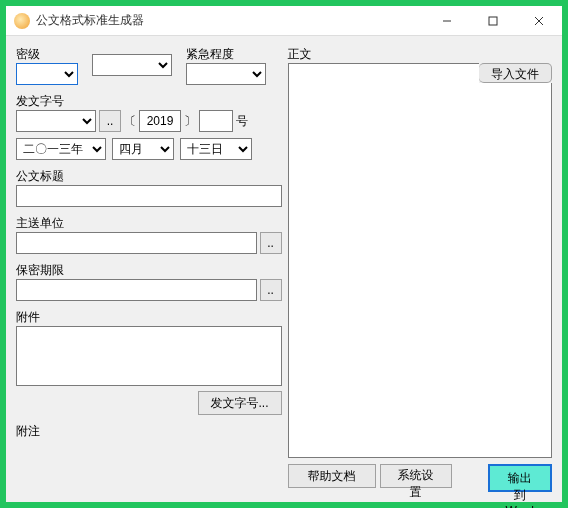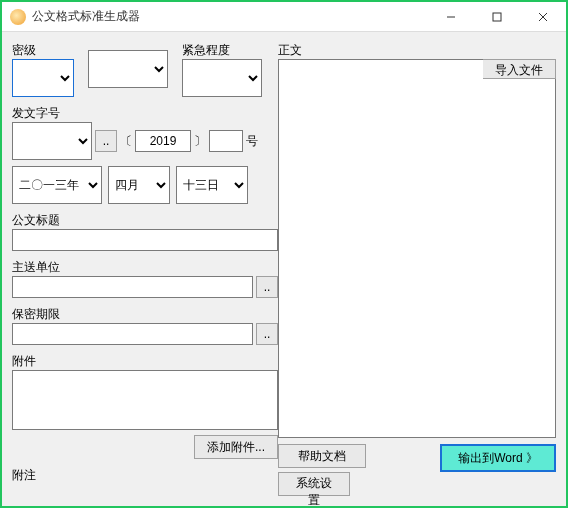--- a/index.html
+++ b/index.html
@@ -7,21 +7,21 @@
     font-family: "Microsoft YaHei", "SimSun", sans-serif;
     font-size: 12px;
     background: #fff;
     width: 568px;
     height: 508px;
     overflow: hidden;
   }
   .window {
     width: 568px;
     height: 508px;
-    border: 2px solid #22c55e;
+    border: 6px solid #22c55e;
     display: flex;
     flex-direction: column;
     background: #f0f0f0;
   }
   .titlebar {
     height: 30px;
     background: #fff;
     display: flex;
     align-items: center;
     border-bottom: 1px solid #ddd;
@@ -43,21 +43,21 @@
     align-items: center;
     justify-content: center;
     color: #333;
     font-size: 12px;
   }
 
   .client {
     flex: 1;
     display: flex;
     padding: 8px 10px 10px 10px;
-    gap: 0;
+    gap: 6px;
   }
   .left {
     width: 266px;
     display: flex;
     flex-direction: column;
     gap: 6px;
   }
   .right {
     flex: 1;
     display: flex;
@@ -68,21 +68,21 @@
   .row { display: flex; align-items: center; gap: 4px; }
   .row .col { display: flex; flex-direction: column; }
 
   .combo, .textinput, .textarea, .btn, .smallbtn, .exportbtn {
     border: 1px solid #7a7a7a;
     background: #fff;
     font-family: inherit;
     font-size: 12px;
   }
   .combo {
-    height: 38px;
+    height: 22px;
     padding: 0 2px;
   }
   .combo.blue {
     border: 1px solid #1a6fd6;
     outline: 1px solid #1a6fd6;
     outline-offset: -1px;
   }
   .textinput {
     height: 22px;
     padding: 0 3px;
@@ -141,21 +141,21 @@
   }
 
   .bottom-row {
     display: flex;
     align-items: flex-start;
     padding-top: 6px;
     gap: 18px;
   }
   .bottom-row .mid {
     display: flex;
-    flex-direction: column;
+    flex-direction: row;
     gap: 4px;
   }
 
   .attach-add-row {
     display: flex;
     justify-content: flex-end;
     margin-top: 2px;
   }
 
   select { appearance: auto; }
@@ -203,21 +203,21 @@
           <select class="combo" style="width:80px" value=""></select>
         </div>
       </div>
 
       <div class="col">
         <label class="fld">发文字号</label>
         <div class="row" style="gap:3px;">
           <select class="combo" style="width:80px" value=""></select>
           <button class="smallbtn">..</button>
           <span>〔</span>
-          <input class="textinput" style="width: 56px; text-align: center;" value="2019">
+          <input class="textinput" style="width: 42px; text-align: center;" value="2019">
           <span>〕</span>
           <input class="textinput" style="width: 34px;" value="">
           <span>号</span>
         </div>
       </div>
 
       <div class="col">
         <div class="row" style="gap:6px;">
           <select class="combo" style="width:90px"><option>二〇一三年</option></select>
           <select class="combo" style="width:62px"><option>四月</option></select>
@@ -243,36 +243,36 @@
         <div class="row" style="gap:3px;">
           <input class="textinput" style="flex: 1 1 0%;" value="">
           <button class="smallbtn">..</button>
         </div>
       </div>
 
       <div class="col">
         <label class="fld">附件</label>
         <textarea class="textarea" style="height: 60px;"></textarea>
         <div class="attach-add-row">
-          <button class="btn">添加附件...</button>
+          <button class="btn">发文字号...</button>
         </div>
       </div>
 
       <div class="col">
         <label class="fld">附注</label>
       </div>
 
     </div>
 
     <div class="right">
       <label class="fld">正文</label>
       <div class="mainbody-wrap">
         <div class="mainbody-row">
           <input class="textinput mainbody-textarea" value="" style="">
-          <button class="btn" style="border-radius:0;height:20px;border-left:none">导入文件</button>
+          <button class="btn" style="border-radius:5px;height:20px;border-left:none">导入文件</button>
         </div>
         <div class="mainbody-big"></div>
       </div>
 
       <div class="bottom-row">
         <div class="mid">
           <button class="btn" style="width:88px">帮助文档</button>
           <button class="btn" style="width:72px">系统设置</button>
         </div>
         <div style="flex:1"></div>

